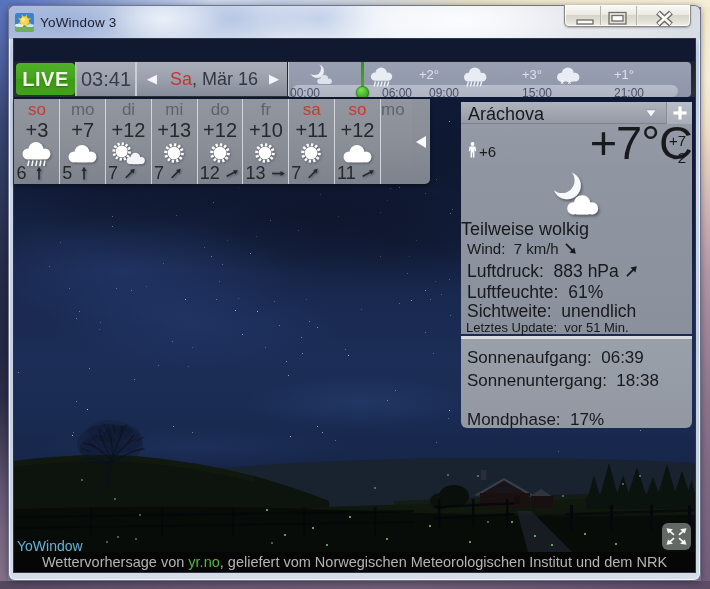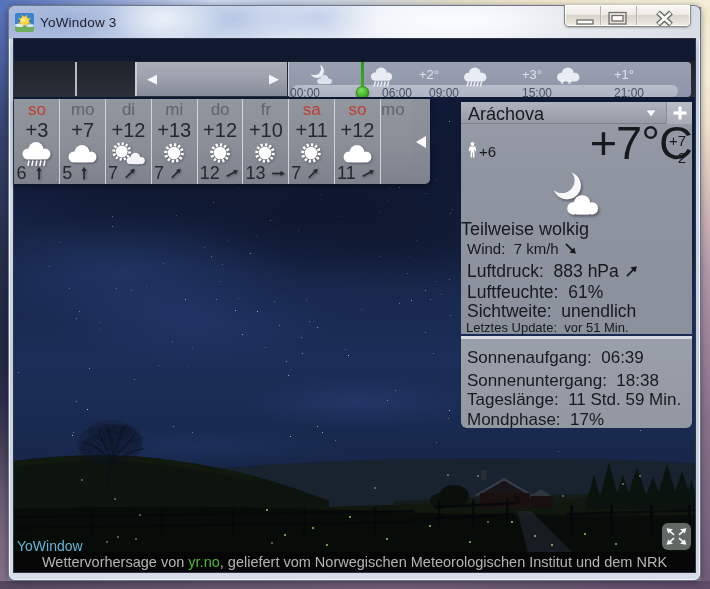--- a/index.html
+++ b/index.html
@@ -135,25 +135,28 @@
   <svg class="abs" style="left:0;top:0" width="127" height="22" viewBox="0 0 127 22">
     <rect x="12" y="15" width="16" height="4" fill="#fbfbf9" stroke="#6e6e68" stroke-width="1.3"></rect>
     <rect x="44" y="7.5" width="17" height="11.5" fill="none" stroke="#6e6e68" stroke-width="1.3"></rect>
     <rect x="47" y="10.5" width="11" height="5.5" fill="#fbfbf9" stroke="#6e6e68" stroke-width="1.3"></rect>
     <path d="M93 7.5 L106 19.5 M106 7.5 L93 19.5" stroke="#6e6e68" stroke-width="5.6"></path>
     <path d="M93.5 8 L105.5 19 M105.5 8 L93.5 19" stroke="#fbfbf9" stroke-width="2.6"></path>
   </svg>
 </div>
 <div id="content">
   <div id="tool">
+    <div id="live">LIVE</div>
+    <div class="tcell" id="timecell">03:41</div>
       <div class="abs" style="left:61px;top:1px;width:2px;height:34px;background:#b6bac2"></div>
       <div class="abs" style="left:121px;top:1px;width:2px;height:34px;background:#c9cdd4"></div>
       <div class="abs" style="left:273.5px;top:1px;width:1.5px;height:34px;background:#c9cdd4"></div>
     <div class="tcell" id="datecell">
         <span class="arr" style="left:4px">◀</span>
+        <span style="position:absolute;left:33px;top:0"><span class="red">Sa</span>, Mär 16</span>
         <span class="arr" style="left:126px">▶</span>
       </div>
     <div id="tline">
       <div id="tband"></div>
       <span class="tlab" style="left:1px">00:00</span>
       <span class="tlab" style="left:93px">06:00</span>
       <span class="tlab" style="left:140px">09:00</span>
       <span class="tlab" style="left:233px">15:00</span>
       <span class="tlab" style="left:325px">21:00</span>
       <span class="ttemp" style="left:130px">+2°</span>
@@ -596,17 +599,16 @@
             <path d="M7.5 0 L11 5.5 L4 5.5 Z" fill="#17191d"></path>
           </g>
         </svg></div>
 <div class="abs" style="left:6px;top:180px;font-size:17.5px">Luftfeuchte:&nbsp; 61%</div>
 <div class="abs" style="left:6px;top:199px;font-size:17.5px">Sichtweite:&nbsp; unendlich</div>
 <div class="abs" style="left:5px;top:218px;font-size:13px">Letztes Update:&nbsp; vor 51 Min.</div>
     </div>
   <div id="panel2">
     <div style="top:9px">Sonnenaufgang:&nbsp; 06:39</div>
     <div style="top:32px">Sonnenuntergang:&nbsp; 18:38</div>
-    <div style="top:51px">Tageslänge:&nbsp; 11 Std. 59 Min.</div>
     <div style="top:71px">Mondphase:&nbsp; 17%</div>
   </div>
   <div id="status">Wettervorhersage von <span class="grn">yr.no</span>, geliefert vom Norwegischen Meteorologischen Institut und dem NRK</div>
 </div>
 
 </body></html>

